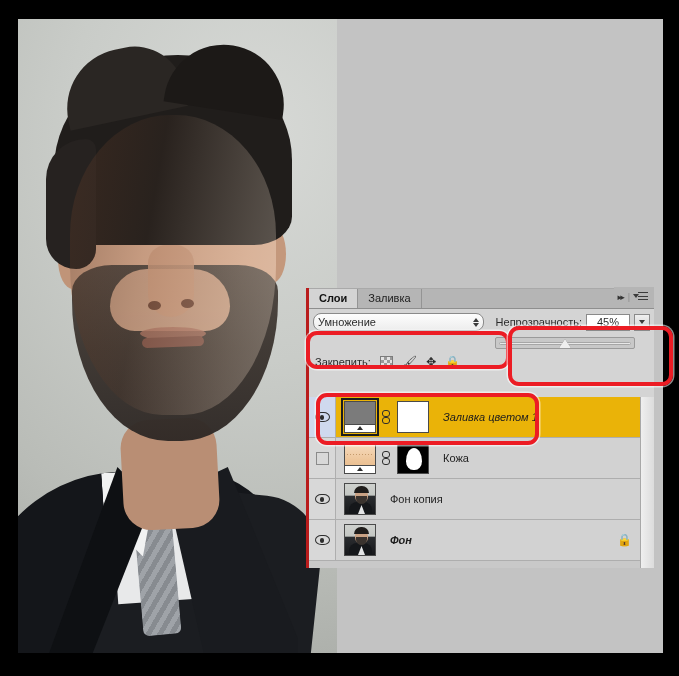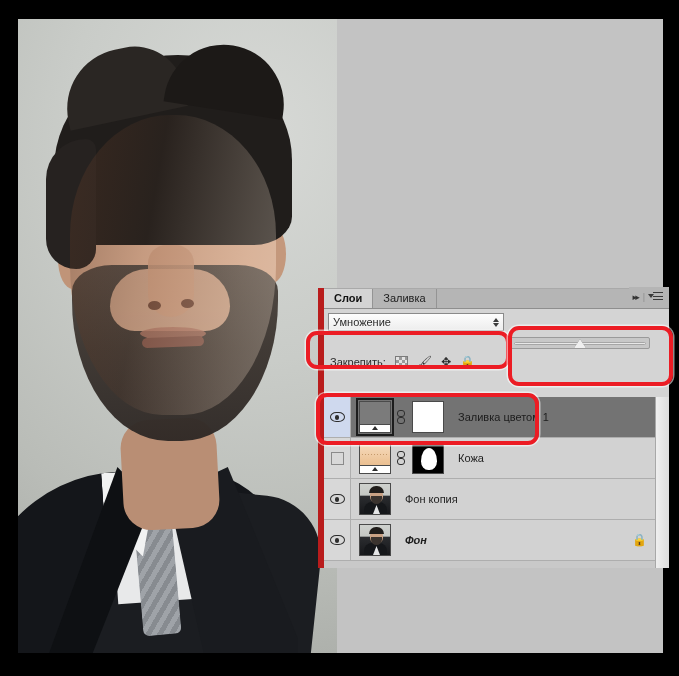--- a/index.html
+++ b/index.html
@@ -81,22 +81,22 @@
   #pupL{left:99px;}
   #pupR{left:191px;}
   .brow{top:172px;width:62px;height:12px;background:#231f1c;border-radius:8px;}
   #browL{left:72px;transform:rotate(5deg);}
   #browR{left:166px;transform:rotate(-5deg);}
   .lid{top:186px;width:54px;height:14px;background:#bd9076;border-radius:50% 50% 0 0;}
   #lidL{left:77px;}
   #lidR{left:171px;}
 
   
-  #panel{position:absolute;left:318px;top:288px;width:345px;height:280px;
-    background:#d4d4d4;border-left:6px solid #b91c1c;font-size:11px;color:#2b2b2b;}
+  #panel{position:absolute;left:306px;top:288px;width:345px;height:280px;
+    background:#d4d4d4;border-left:3px solid #b91c1c;font-size:11px;color:#2b2b2b;}
 
   .tabbar{height:20px;background:#a9a9a9;display:flex;align-items:flex-end;
     border-bottom:1px solid #8e8e8e;position:relative;}
   .tab{height:19px;line-height:19px;padding:0 10px;font-size:11px;color:#1d1d1d;
      background:#b5b5b5;border-right:1px solid #949494;}
   .tab.active{background:#d4d4d4;color:#111;font-weight:bold;}
   .tabfill{flex:1;height:19px;background:#b5b5b5;}
   .tabctl{display:flex;align-items:center;gap:5px;padding:0 6px 2px 4px;
      height:19px;background:#b5b5b5;color:#333;font-size:9px;}
   .dblarrow{letter-spacing:-2px;font-size:9px;}
@@ -138,21 +138,21 @@
      font-family:"Liberation Serif",serif;}
   .fi-shape{color:#2b2b2b;font-size:11px;line-height:13px;letter-spacing:-1px;}
   .fi-smart{border:1.4px solid #2e2e2e;background:#fff;border-radius:1px;}
   .fi-smart::after{content:"";position:absolute;right:-1px;top:-1px;width:5px;height:5px;
      background:#2e2e2e;clip-path:polygon(100% 0,0 0,100% 100%);}
   .fi-toggle{margin-left:auto;width:13px;height:13px;background:#c0c0c0;
      border:1px solid #8a8a8a;border-radius:1px;}
 
   .moderow{height:26px;display:flex;align-items:center;padding:0 4px;gap:4px;}
   .modesel{width:176px;height:18px;background:linear-gradient(#fdfdfd,#ededed);
-     border:1px solid #8a8a8a;border-radius:0;display:flex;align-items:center;
+     border:1px solid #8a8a8a;border-radius:8px;display:flex;align-items:center;
      padding:0 4px;font-size:11px;box-sizing:border-box;}
   .opwrap{display:flex;align-items:center;gap:4px;margin-left:8px;font-size:11px;}
   .opfield{width:44px;height:17px;background:#fff;border:1px solid #8a8a8a;
      display:flex;align-items:center;justify-content:center;font-size:11px;box-sizing:border-box;}
   .opdrop{width:16px;height:17px;background:linear-gradient(#efefef,#d2d2d2);
      border:1px solid #8a8a8a;display:flex;align-items:center;justify-content:center;box-sizing:border-box;}
   .opdrop u{width:0;height:0;border-left:3.5px solid transparent;
      border-right:3.5px solid transparent;border-top:4px solid #3c3c3c;display:block;}
 
   .sliderrow{height:16px;display:flex;align-items:center;}
@@ -169,21 +169,21 @@
      background-image:linear-gradient(45deg,#9a9a9a 25%,transparent 25%,transparent 75%,#9a9a9a 75%),
        linear-gradient(45deg,#9a9a9a 25%,#e3e3e3 25%,#e3e3e3 75%,#9a9a9a 75%);
      background-size:6px 6px;background-position:0 0,3px 3px;border:1px solid #7b7b7b;}
   .brushi{font-size:12px;line-height:12px;color:#2b2b2b;transform:rotate(0deg);}
   .movei{font-size:12px;line-height:12px;color:#2b2b2b;}
   .locki{font-size:12px;line-height:12px;color:#1d1d1d;}
 
   #layerlist{position:absolute;left:0;right:0;top:109px;bottom:0;background:#c9c9c9;}
   .lrow{height:40px;display:flex;align-items:center;border-bottom:1px solid #aeaeae;
      background:#d2d2d2;position:relative;}
-  .lrow.sel{background:#737373;}
+  .lrow.sel{background:#eab308;font-style:italic;}
   .eyecell{width:26px;height:100%;display:flex;align-items:center;justify-content:center;
      border-right:1px solid #aeaeae;background:#d8d8d8;}
   .lrow.sel .eyecell{background:#cfd9ee;}
   .eye{width:15px;height:10px;position:relative;}
   .eye::before{content:"";position:absolute;inset:0;border:1.4px solid #2d2d2d;
      border-radius:50% 50% 50% 50%/60% 60% 60% 60%;}
   .eye::after{content:"";position:absolute;left:5px;top:3px;width:4.5px;height:4.5px;
      background:#2d2d2d;border-radius:50%;}
   .eyebox{width:11px;height:11px;border:1px solid #8a8a8a;background:#d8d8d8;}
 
@@ -308,20 +308,27 @@
 
 
     <div class="moderow">
       <div class="modesel">
         <span>Умножение</span>
         <span class="spin">
             <u></u>
             <u></u>
           </span>
       </div>
+      <div class="opwrap">
+        <span>Непрозрачность:</span>
+        <span class="opfield">45%</span>
+        <span class="opdrop">
+            <u></u>
+          </span>
+      </div>
     </div>
 
     <div class="sliderrow">
       <div class="sliderbox">
         <div class="track"></div>
         <div class="knob" id="op-knob" style="left: 62.7px;"></div>
       </div>
     </div>
 
     <div class="lockrow">

